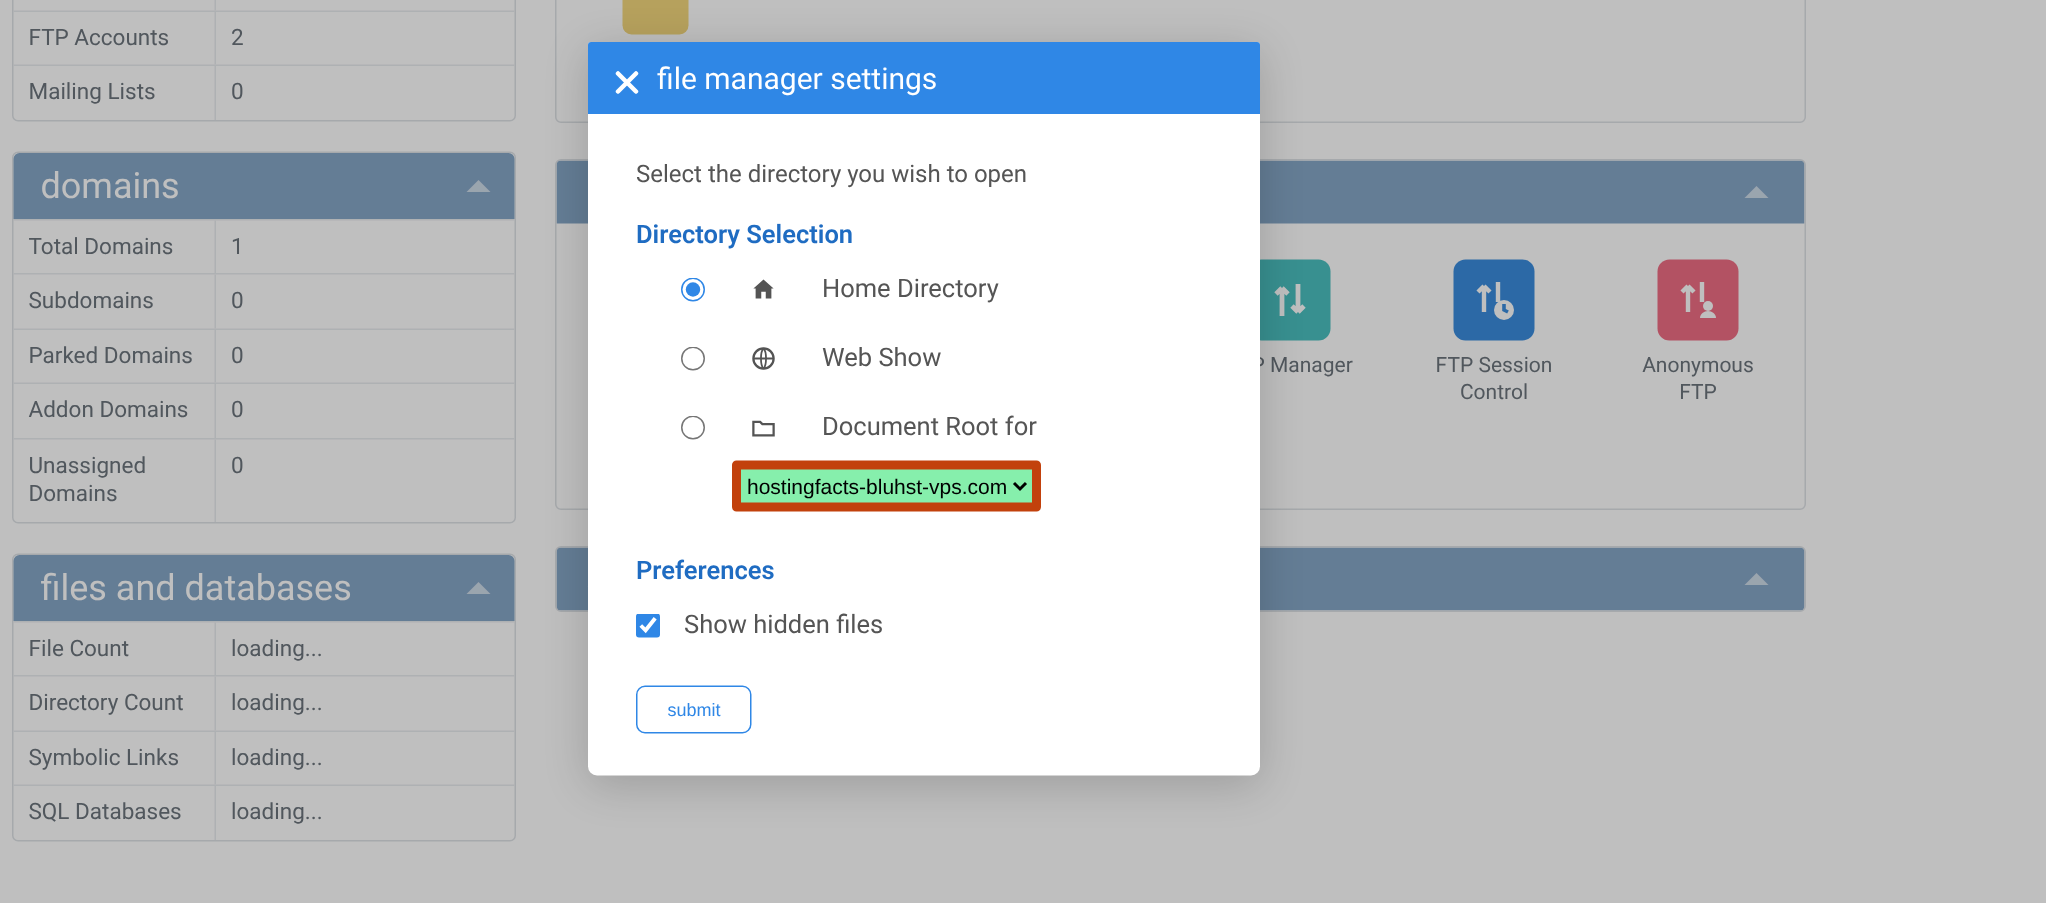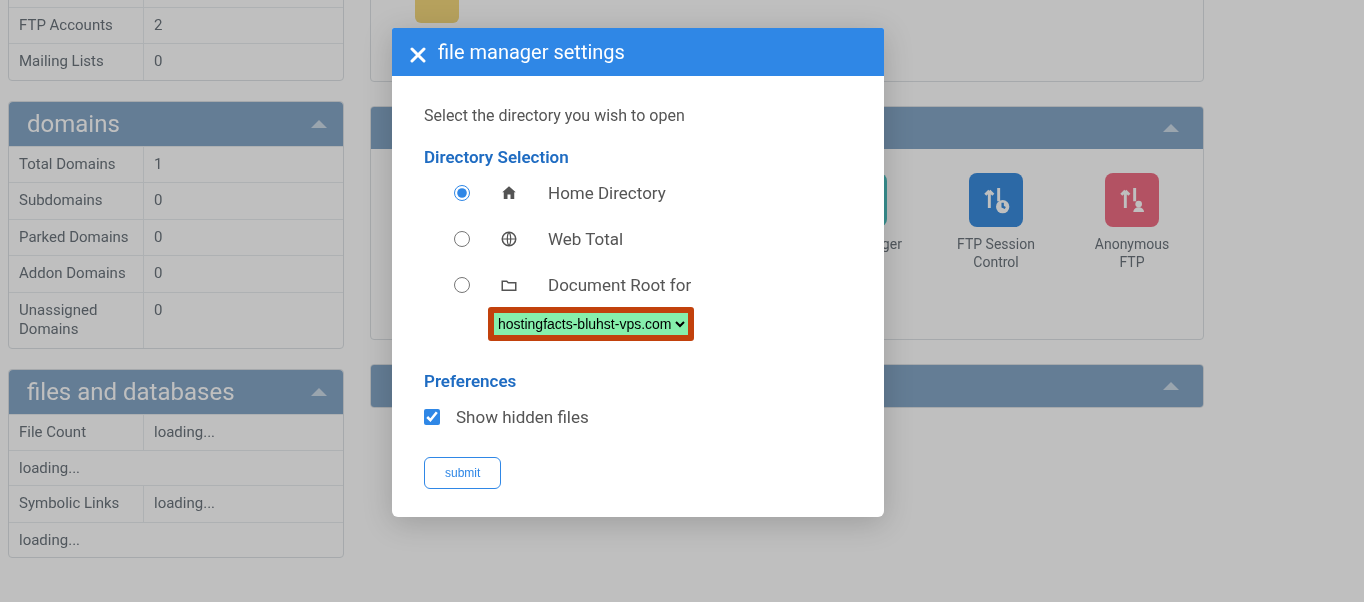--- a/index.html
+++ b/index.html
@@ -21,21 +21,21 @@
 .panel-body.short { min-height: 110px; padding-top: 8px; }
 .placeholder-icon { width: 44px; height: 44px; background: #f3d77d; border-radius: 6px; margin-left: 24px; }
 .tiles { display: flex; gap: 46px; position: absolute; right: 26px; top: 24px; }
 .tile { width: 90px; text-align: center; color: #6c757d; }
 .tile .tile-icon { width: 54px; height: 54px; border-radius: 8px; margin: 0 auto 8px; display: flex; align-items: center; justify-content: center; }
 .teal { background: #4bc0c0; }
 .blue2 { background: #3b8dde; }
 .pink { background: #ef6e85; }
 .tile .tile-label { font-size: 14px; line-height: 1.3; }
 .tile .tile-icon svg { width: 32px; height: 32px; }
-.modal { position: absolute; z-index: 20; left: 392px; top: 28px; width: 492px; background: #fff; border-radius: 2px 2px 6px 6px; box-shadow: 0 6px 30px rgba(0,0,0,0.18); overflow: hidden; }
+.modal { position: absolute; z-index: 20; left: 392px; top: 28px; width: 448px; background: #fff; border-radius: 2px 2px 6px 6px; box-shadow: 0 6px 30px rgba(0,0,0,0.18); overflow: hidden; }
 .modal-header { background: #2f87e6; color: #fff; padding: 12px 18px; font-size: 20px; display: flex; align-items: center; gap: 12px; }
 .modal-header .close-x { width: 16px; height: 16px; display: inline-block; }
 .modal-body { padding: 30px 32px 28px; }
 .modal-body .intro { color: #555; font-size: 16px; margin-bottom: 22px; }
 .modal-body h3 { color: #1f6cc2; font-weight: 600; font-size: 17px; margin-bottom: 16px; }
 .radio-group { margin-left: 30px; }
 .radio-option { display: flex; align-items: center; gap: 30px; font-size: 17px; color: #555; margin-bottom: 26px; }
 .radio-option input[type=radio] { width: 16px; height: 16px; accent-color: #2f87e6; }
 .radio-option .icon { width: 18px; height: 18px; display: inline-block; color: #555; flex-shrink: 0; }
 .select-wrap { margin: -14px 0 30px 34px; }
@@ -94,27 +94,29 @@
   <div class="section">
     <div class="section-header">
       <span>files and databases</span>
       <span class="collapse-caret"></span>
     </div>
     <div class="section-row">
       <div class="label">File Count</div>
       <div class="value">loading...</div>
     </div>
     <div class="section-row">
+      <div class="label">Directory Count</div>
       <div class="value">loading...</div>
     </div>
     <div class="section-row">
       <div class="label">Symbolic Links</div>
       <div class="value">loading...</div>
     </div>
     <div class="section-row">
+      <div class="label">SQL Databases</div>
       <div class="value">loading...</div>
     </div>
   </div>
 </div>
 
 <div class="main-panel">
   <div class="panel">
     <div class="panel-body short">
       <div class="placeholder-icon"></div>
     </div>
@@ -192,21 +194,21 @@
         <span>Home Directory</span>
       </label>
       <label class="radio-option">
         <input type="radio" name="dir" style="">
         <span class="icon">
           <svg viewBox="0 0 24 24" fill="#545454">
               <circle cx="12" cy="12" r="9" fill="none" stroke="#545454" stroke-width="2"></circle>
               <path d="M3 12h18M12 3c3 3 3 15 0 18M12 3c-3 3-3 15 0 18" fill="none" stroke="#545454" stroke-width="1.6"></path>
             </svg>
         </span>
-        <span>Web Total</span>
+        <span>Web Show</span>
       </label>
       <label class="radio-option">
         <input type="radio" name="dir" style="">
         <span class="icon">
           <svg viewBox="0 0 24 24" fill="none" stroke="#545454" stroke-width="2">
               <path d="M3 7h6l2 2h10v10H3z"></path>
             </svg>
         </span>
         <span>Document Root for</span>
       </label>

